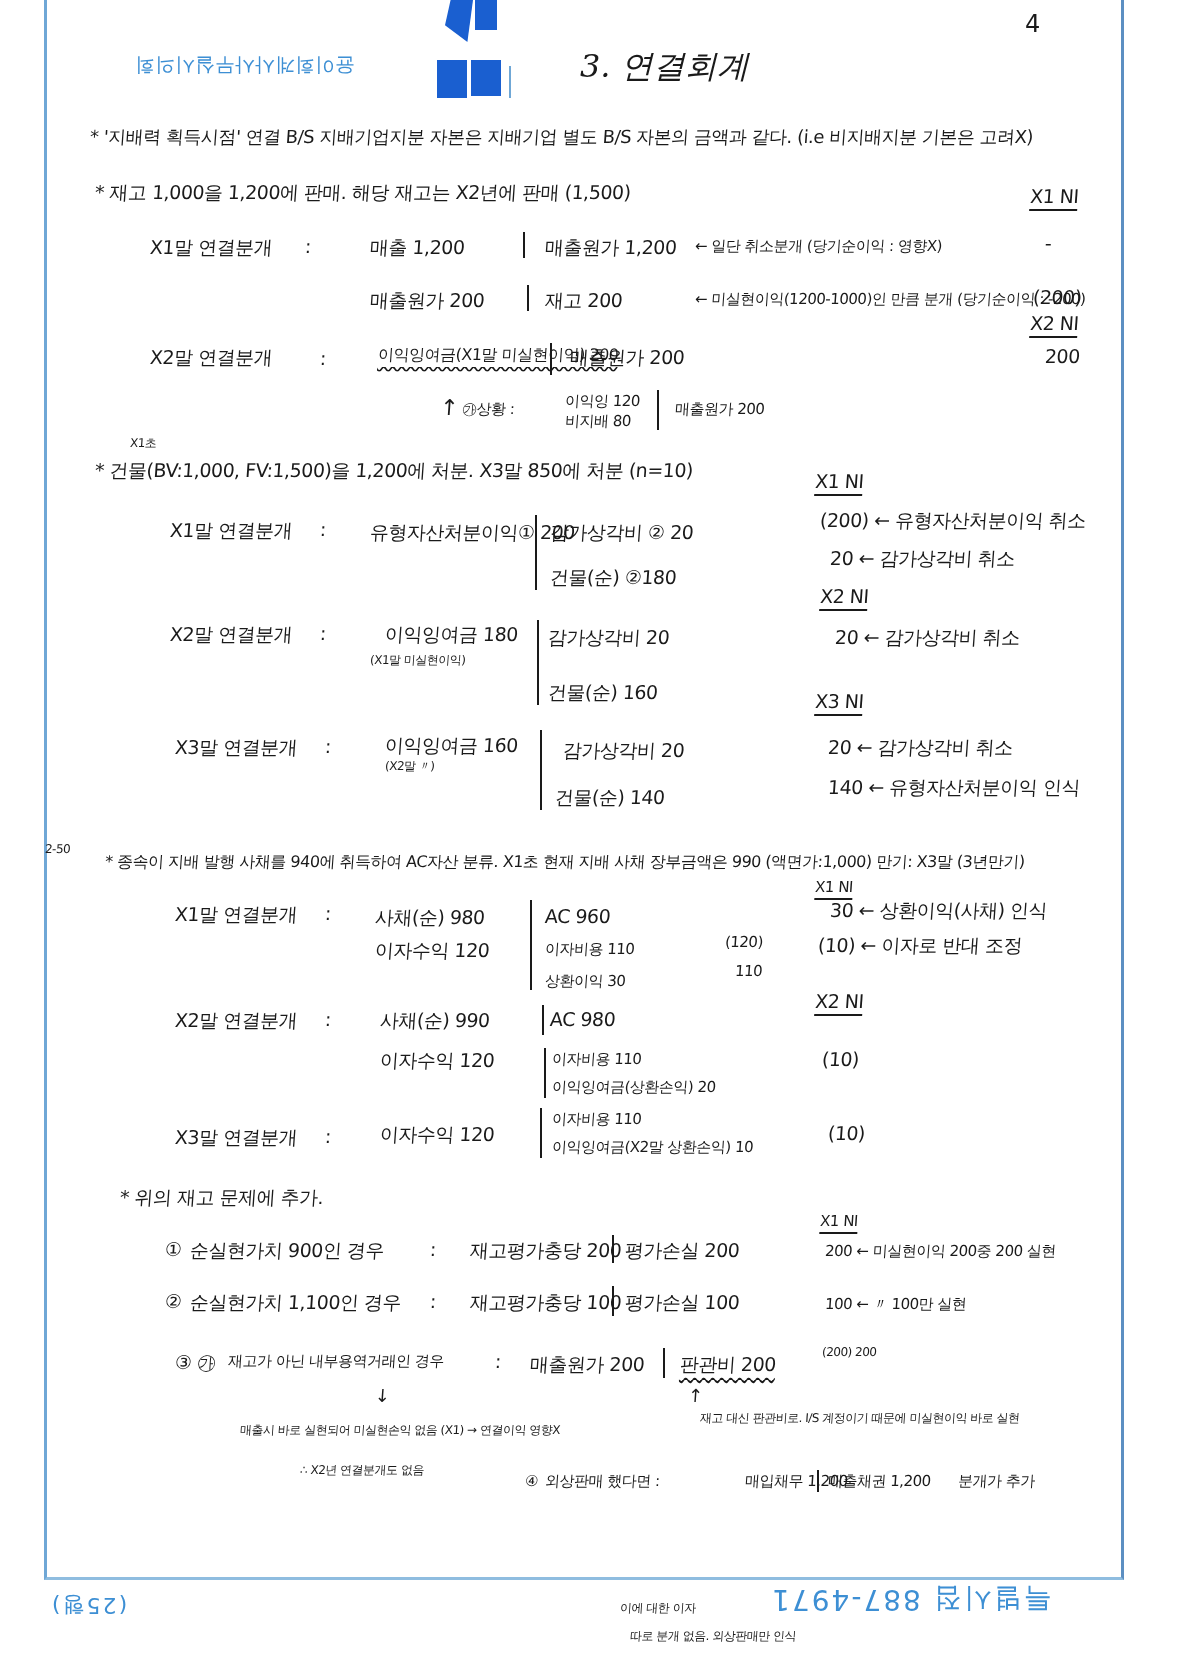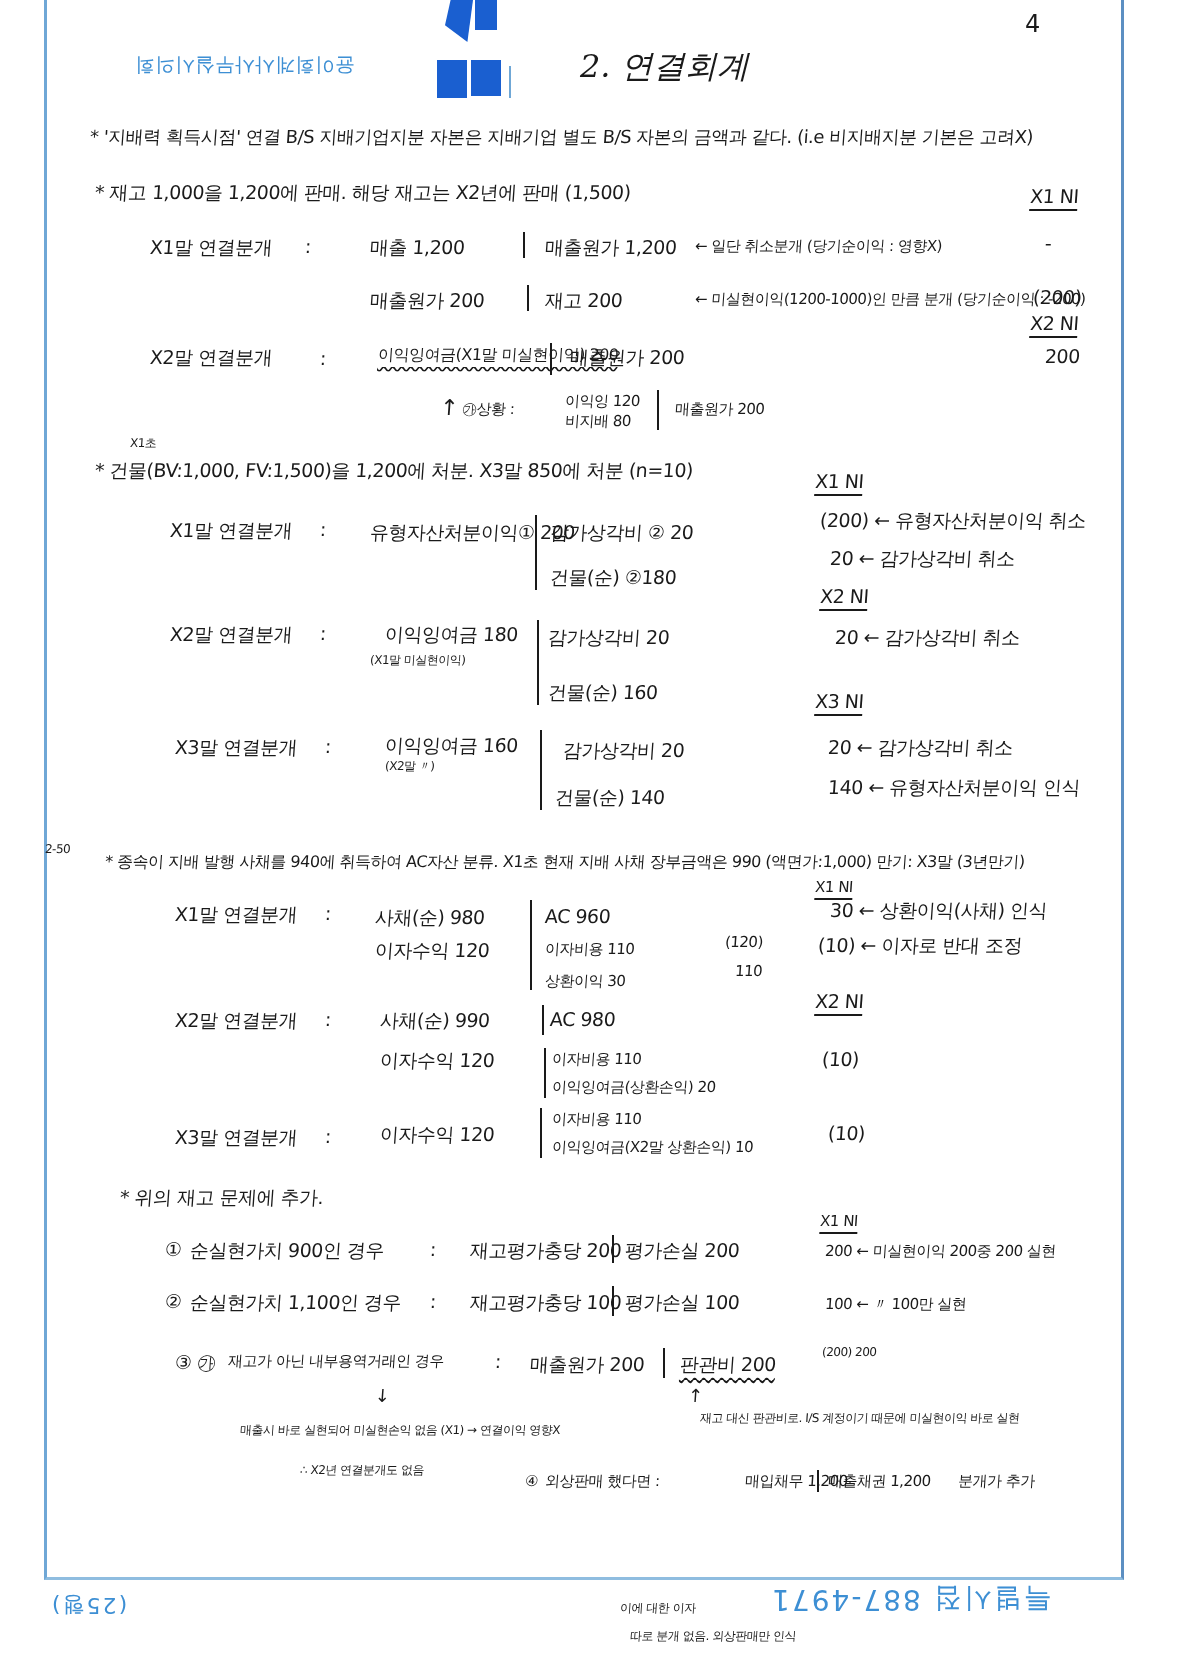--- a/index.html
+++ b/index.html
@@ -38,21 +38,21 @@
 <div class="page-frame"></div>
 
 <div class="abs blue-stamp" style="left:135px; top:52px;">윤이회계사사무실시의회</div>
 <div class="logo-block">
   <div class="b3"></div>
     <div class="b4"></div>
     <div class="b1"></div>
     <div class="b2"></div>
     <div class="b5"></div>
 </div>
-<div class="abs title" style="left:580px; top:45px;">2. 연결회계</div>
+<div class="abs title" style="left:580px; top:45px;">3. 연결회계</div>
 <div class="abs" style="left:1025px; top:10px; font-size:24px;">4</div>
 
 <div class="abs hand" style="left:90px; top:125px; font-size:18px;">* '지배력 획득시점' 연결 B/S 지배기업지분 자본은 지배기업 별도 B/S 자본의 금액과 같다. (i.e 비지배지분 기본은 고려X)</div>
 
 <div class="abs hand" style="left:95px; top:180px;">* 재고 1,000을 1,200에 판매. 해당 재고는 X2년에 판매 (1,500)</div>
 <div class="abs hand underline" style="left:1030px; top:185px;">X1 NI</div>
 
 <div class="abs hand" style="left:150px; top:235px;">X1말 연결분개</div>
 <div class="abs hand" style="left:305px; top:235px;">:</div>
 <div class="abs hand" style="left:370px; top:235px;">매출 1,200</div>

